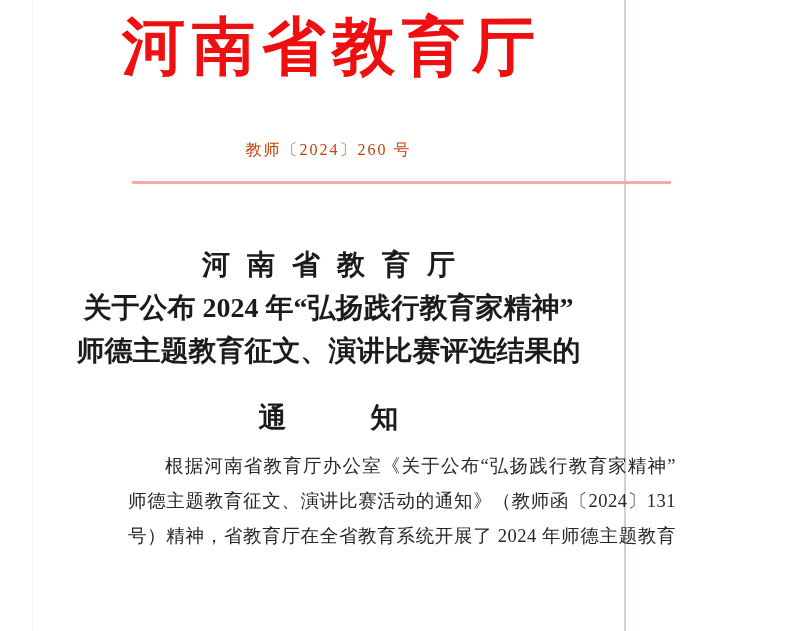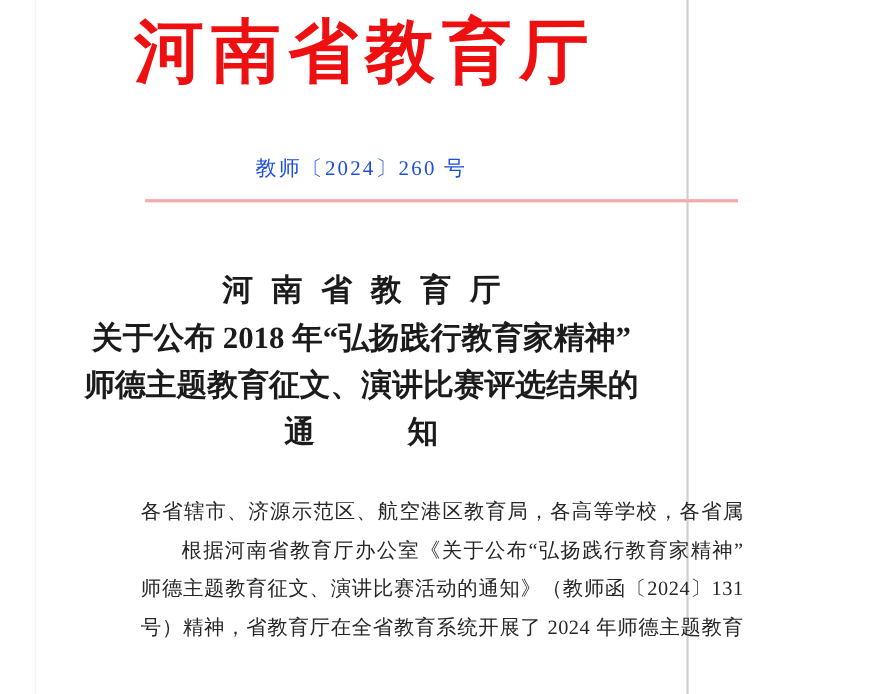--- a/index.html
+++ b/index.html
@@ -26,22 +26,22 @@
     font-weight: bold;
     color: #ee1010;
     letter-spacing: 7px;
     text-indent: 7px;
     white-space: nowrap;
   }
   .doc-number {
     position: absolute;
     top: 140px; left: 0; right: 0;
     text-align: center;
-    font-size: 19px;
-    color: #1d4ed8;
+    font-size: 16px;
+    color: #c2410c;
     letter-spacing: 2px;
     white-space: pre;
   }
   .divider {
     position: absolute;
     top: 181px; left: 99px;
     width: 539px; height: 3px;
     background: #f6abab;
   }
   .title-block {
@@ -51,21 +51,21 @@
     font-size: 28px;
     line-height: 43px;
     font-weight: bold;
     color: #1b1b1b;
   }
   .title-line-1 {
     letter-spacing: 17px;
     text-indent: 17px;
     white-space: nowrap;
   }
-  .title-line-4 { white-space: pre; }
+  .title-line-4 { white-space: pre; margin-top: 24px; }
   .body-block {
     position: absolute;
     top: 449px; left: 95px;
     width: 548px;
     font-size: 18.5px;
     line-height: 35px;
     color: #262626;
     letter-spacing: 0.5px;
   }
   .body-line { min-height: 35px; }
@@ -81,25 +81,24 @@
 <div class="page">
 
   <div class="agency-header">河南省教育厅</div>
 
   <div class="doc-number">教师〔2024〕260 号</div>
 
   <div class="divider"></div>
 
   <div class="title-block">
     <div class="title-line-1">河南省教育厅</div>
-    <div class="title-line-2">关于公布 2018 年“弘扬践行教育家精神”</div>
+    <div class="title-line-2">关于公布 2024 年“弘扬践行教育家精神”</div>
     <div class="title-line-3">师德主题教育征文、演讲比赛评选结果的</div>
     <div class="title-line-4">通　　　知</div>
   </div>
 
   <div class="body-block">
-    <div class="body-line just">各省辖市、济源示范区、航空港区教育局，各高等学校，各省属</div>
     <div class="body-line just indent-2em">根据河南省教育厅办公室《关于公布“弘扬践行教育家精神”</div>
     <div class="body-line just">师德主题教育征文、演讲比赛活动的通知》（教师函〔2024〕131</div>
     <div class="body-line just">号）精神，省教育厅在全省教育系统开展了 2024 年师德主题教育</div>
   </div>
 
 </div>
 
 </body></html>

